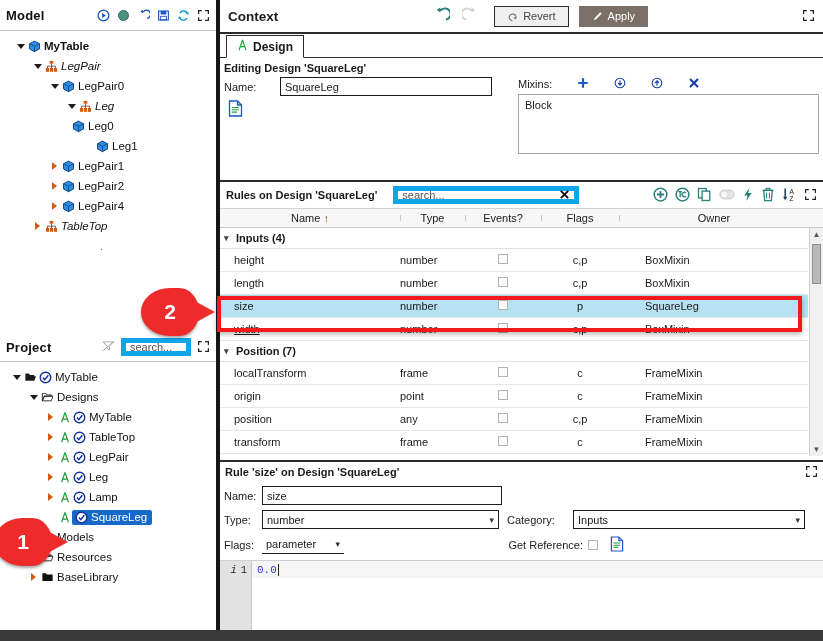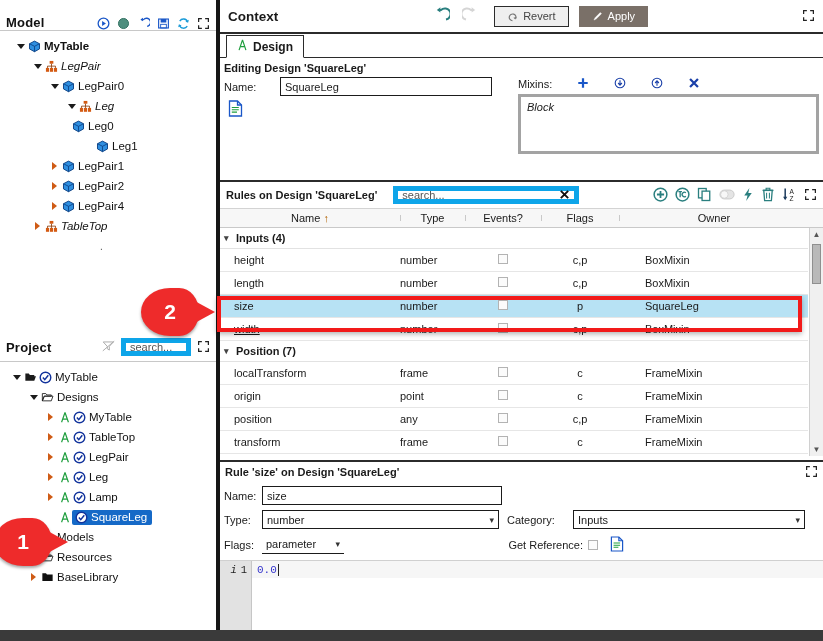--- a/index.html
+++ b/index.html
@@ -13,21 +13,21 @@
     color: #1a1a1a;
   }
   .app { position: relative; width: 823px; height: 641px; background:#fff; }
 
   
   .left-col {
     position: absolute; left:0; top:0; width:216px; height:630px;
     background:#fff;
   }
   .panel-head {
-    display:flex; align-items:flex-end;
+    display:flex; align-items:center;
     height:30px; padding:0 6px;
     background:#fff;
   }
   .panel-title { font-size:13px; font-weight:bold; color:#111; letter-spacing:.2px; }
   .panel-head .spacer { flex:1; }
   .hdr-icons { display:flex; align-items:center; gap:7px; }
   .hdr-icons svg { display:block; }
   .rule-line { height:1px; background:#c8c8c8; }
 
   
@@ -86,21 +86,21 @@
   }
 
   .editing-line { font-size:11px; font-weight:bold; padding:4px 4px 3px 4px; }
 
   .form-row { display:flex; align-items:center; padding:1px 4px; }
   .lbl { font-size:11px; }
   .inp {
     border:1px solid #1b1b1b; background:#fff; height:19px;
     display:flex; align-items:center; padding:0 4px; font-size:11px;
   }
-  .mixin-box { border:3px solid #a3a3a3; background:#fff;font-style:italic; }
+  .mixin-box { border:1px solid #a3a3a3; background:#fff; }
 
   
   .rules-head { display:flex; align-items:center; height:26px; padding:0 6px; gap:8px; }
   .rules-title { font-size:11px; font-weight:bold; }
   .rules-icons { display:flex; align-items:center; gap:7px; margin-left:auto; }
 
   .tbl-head {
     display:flex; height:20px; align-items:center;
     background:#f7f7f7; border-top:1px solid #d3d3d3; border-bottom:1px solid #c9c9c9;
     font-size:11px;

